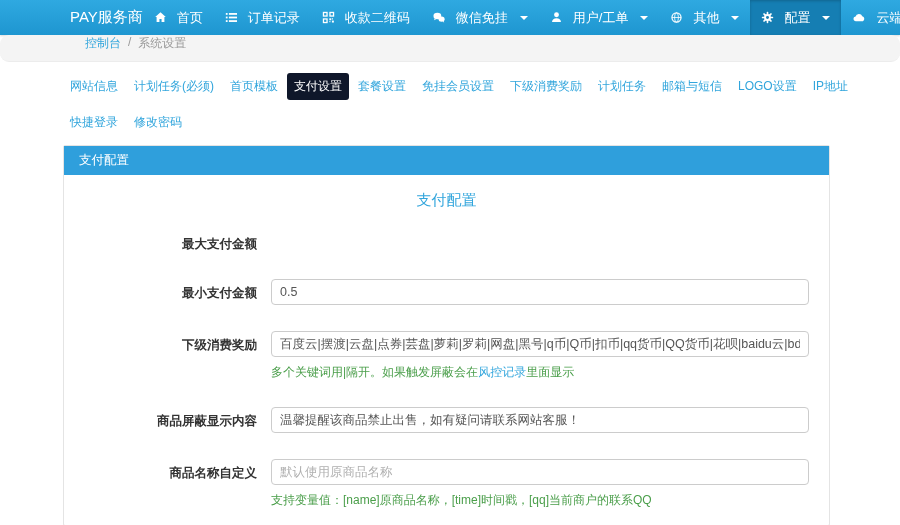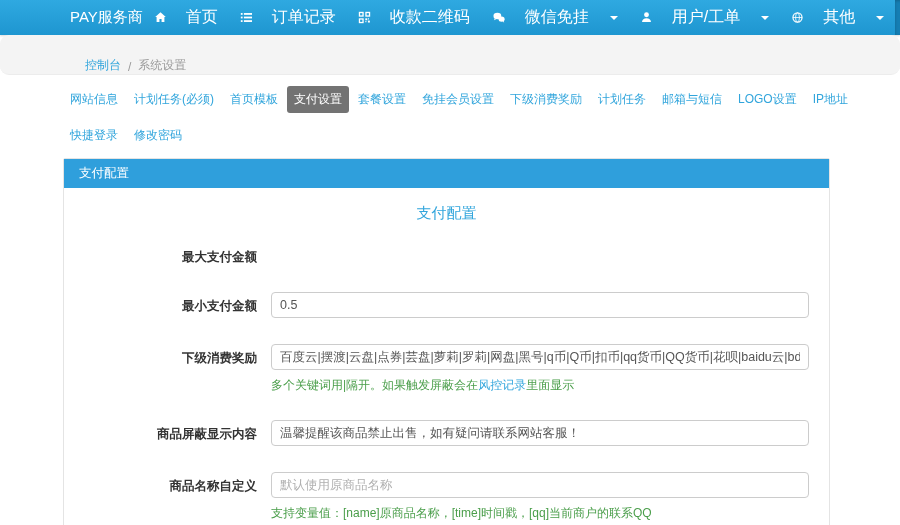--- a/index.html
+++ b/index.html
@@ -16,50 +16,50 @@
     background: linear-gradient(#2fa9e1, #1e96d0);
     display: flex; align-items: stretch;
     padding-left: 70px; padding-right: 60px;
     box-shadow: 0 1px 2px rgba(0,0,0,.15);
   }
   .brand {
     color: #fff; font-size: 15px; display: flex; align-items: center;
     margin-right: auto; cursor: pointer; white-space: nowrap;
   }
   .nav-item {
-    display: flex; align-items: center; gap: 19px;
-    color: #fff; font-size: 16px; padding: 0 11px;
+    display: flex; align-items: center; gap: 10px;
+    color: #fff; font-size: 13px; padding: 0 11px;
     cursor: pointer; white-space: nowrap;
   }
   .nav-item.active { background: #157eb3; box-shadow: inset 0 1px 3px rgba(0,0,0,.2); }
   .nav-item svg { display: block; }
   .caret {
     width: 0; height: 0; margin-left: 2px;
     border-left: 4px solid transparent; border-right: 4px solid transparent;
     border-top: 4px solid #fff;
   }
 
   
   .breadcrumb-bar {
-    height: 40px; background: #f4f4f4; border-bottom: 1px solid #ececec;
-    display: flex; align-items: flex-end; gap: 7px;
+    height: 27px; background: #f4f4f4; border-bottom: 1px solid #ececec;
+    display: flex; align-items: flex-start; gap: 7px;
     padding-left: 85px; font-size: 12px; color: #9a9a9a; border-radius: 9px;
   }
   .breadcrumb-bar .bc-link { color: #31a5dc; cursor: pointer; }
 
   
   .tabs {
     margin: 11px 30px 0 63px; width: 810px;
     display: flex; flex-wrap: wrap;
   }
   .tab {
     font-size: 12px; color: #31a5dc; padding: 5px 7px; margin: 0 2px 9px 0;
     border-radius: 3px; cursor: pointer; white-space: nowrap;
   }
-  .tab.active { background: #737373; color: #fff; }
+  .tab.active { background: #0f172a; color: #fff; }
 
   
   .panel {
     margin-left: 63px; width: 767px;
     border: 1px solid #e4e4e4; border-radius: 2px;
     background: #fff;
   }
   .panel-header {
     background: #2f9fdc; color: #fff; font-size: 12.5px;
     padding: 6px 15px;

